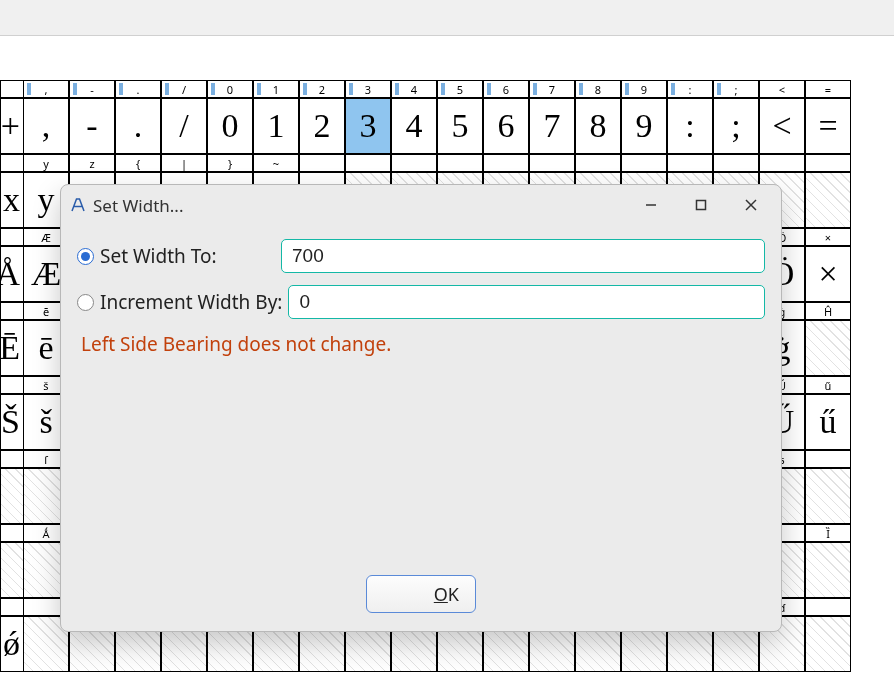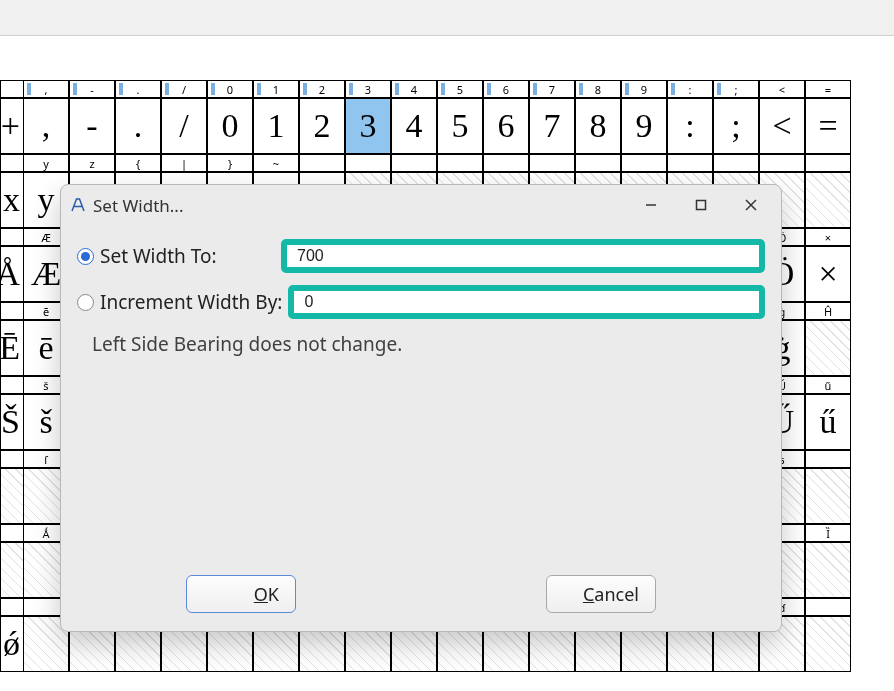--- a/index.html
+++ b/index.html
@@ -22,23 +22,23 @@
 .titlebar .appicon svg{width:18px;height:18px;display:block}
 .spacer{flex:1}
 .winbtn{width:44px;height:30px;display:flex;align-items:center;justify-content:center;border-radius:4px}
 .winbtn svg{width:12px;height:12px;stroke:#333;stroke-width:1.5;fill:none}
 .body{padding:8px 16px 10px 16px;flex:1;display:flex;flex-direction:column}
 .row{display:flex;align-items:center;margin:6px 0;gap:6px}
 .radio{appearance:none;width:17px;height:17px;border:1px solid #888;border-radius:50%;position:relative;margin:0;flex-shrink:0;background:#fff}
 .radio:checked{border-color:#2a6cd3}
 .radio:checked::after{content:"";position:absolute;left:3px;top:3px;width:9px;height:9px;border-radius:50%;background:#2a6cd3}
 .lbl{font-size:19px;color:#222;min-width:175px}
-.txt{flex:1;height:34px;border:6px solid #14b8a6;border-radius:5px;padding:0 10px;font-size:16px;color:#222;background:#fff;box-sizing:border-box;outline:none}
+.txt{flex:1;height:34px;border:1px solid #14b8a6;border-radius:5px;padding:0 10px;font-size:19px;color:#222;background:#fff;box-sizing:border-box;outline:none}
 .pct{font-size:20px;color:#333;margin-left:4px}
-.note{font-size:19px;color:#404040;margin:6px 0 0 15px}
+.note{font-size:19px;color:#c2410c;margin:6px 0 0 4px}
 .btnrow{display:flex;padding:0 0 18px 0}
 .btnwrap{flex:1;display:flex;justify-content:center}
 .btn{min-width:76px;height:36px;padding:0 16px;border:1px solid #a8a8a8;border-radius:6px;background:linear-gradient(#fdfdfd,#efefef);font-size:18px;color:#222;display:flex;align-items:center;justify-content:flex-end;cursor:pointer}
 .btn.default{border:1.5px solid #5a8ad8}
 .btn .u{text-decoration:underline}
 </style>
 </head>
 <body>
 
 <div class="viewport">
@@ -424,20 +424,15 @@
       <div class="note">Left Side Bearing does not change.</div>
       <div style="flex:1"></div>
     </div>
 
     <div class="btnrow">
       <div class="btnwrap">
         <div class="btn default">
             <span><span class="u">O</span><span>K</span></span>
           </div>
       </div>
-      <div class="btnwrap">
-        <div class="btn">
-            <span><span class="u">C</span><span>ancel</span></span>
-          </div>
-      </div>
     </div>
   </div>
 </div>
 
 </body></html>

